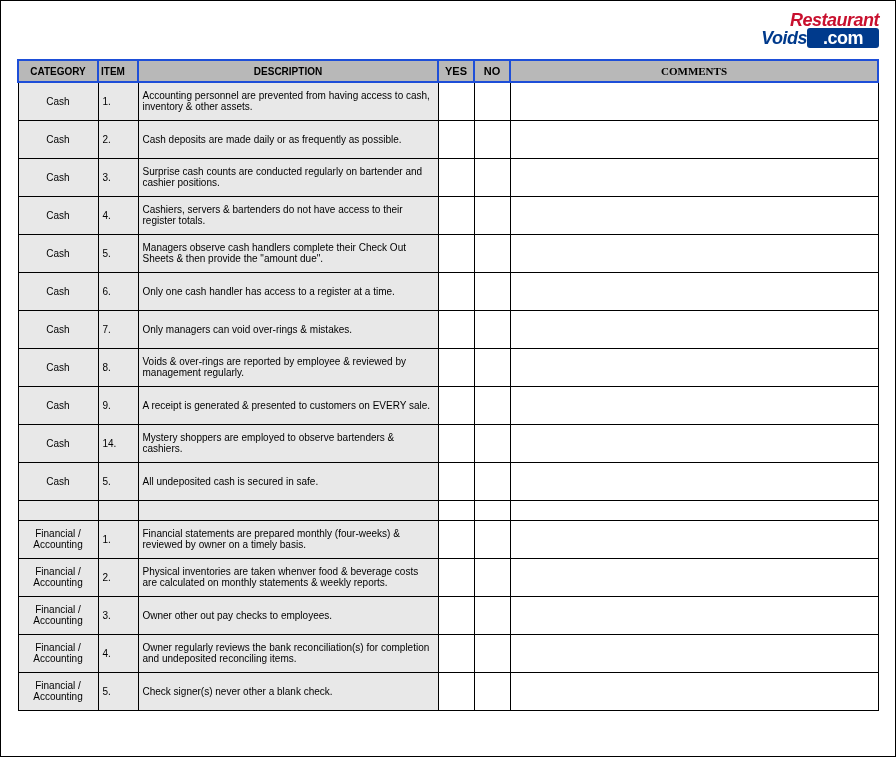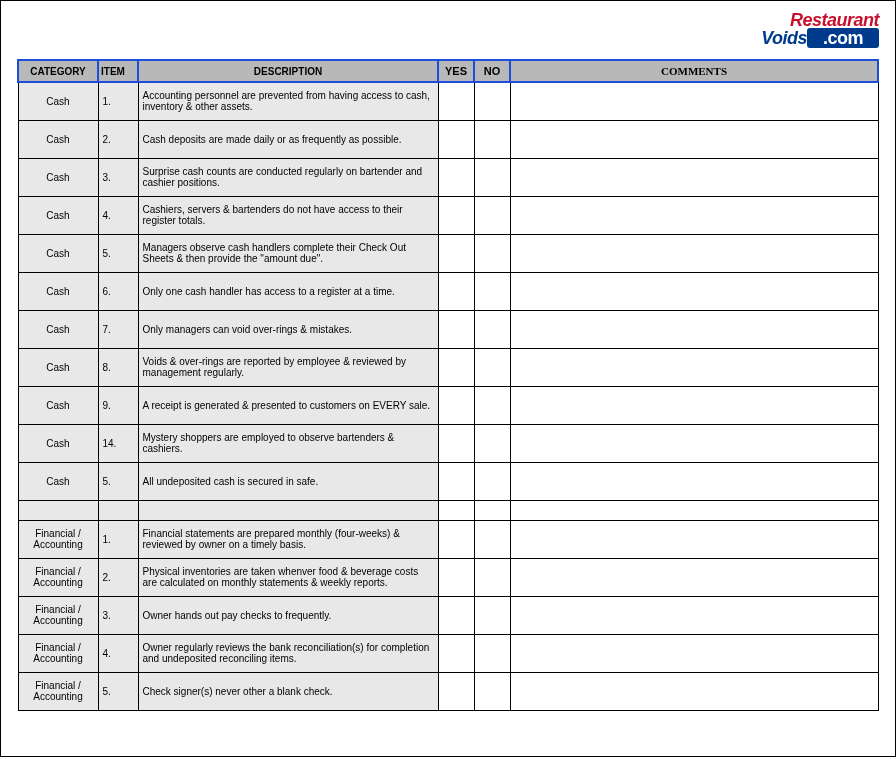--- a/index.html
+++ b/index.html
@@ -228,21 +228,21 @@
         <td class="col-cat">Financial / Accounting</td>
         <td class="col-item">2.</td>
         <td class="col-desc">Physical inventories are taken whenver food &amp; beverage costs are calculated on monthly statements &amp; weekly reports.</td>
         <td class="col-yes yes-cell"></td>
         <td class="col-no no-cell"></td>
         <td class="col-comments comments-cell"></td>
       </tr>
       <tr>
         <td class="col-cat">Financial / Accounting</td>
         <td class="col-item">3.</td>
-        <td class="col-desc">Owner hands out pay checks to frequently.</td>
+        <td class="col-desc">Owner other out pay checks to employees.</td>
         <td class="col-yes yes-cell"></td>
         <td class="col-no no-cell"></td>
         <td class="col-comments comments-cell"></td>
       </tr>
       <tr>
         <td class="col-cat">Financial / Accounting</td>
         <td class="col-item">4.</td>
         <td class="col-desc">Owner regularly reviews the bank reconciliation(s) for completion and undeposited reconciling items.</td>
         <td class="col-yes yes-cell"></td>
         <td class="col-no no-cell"></td>

